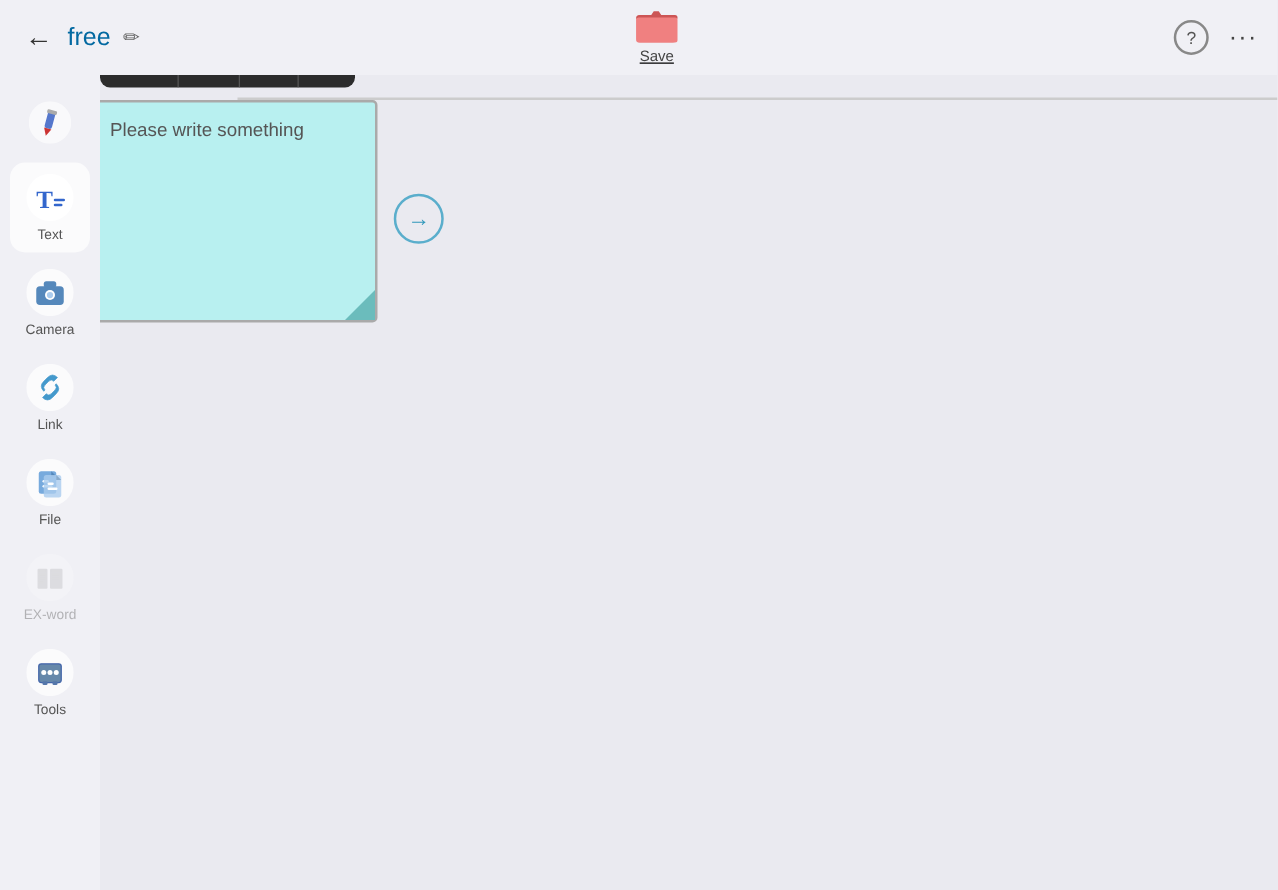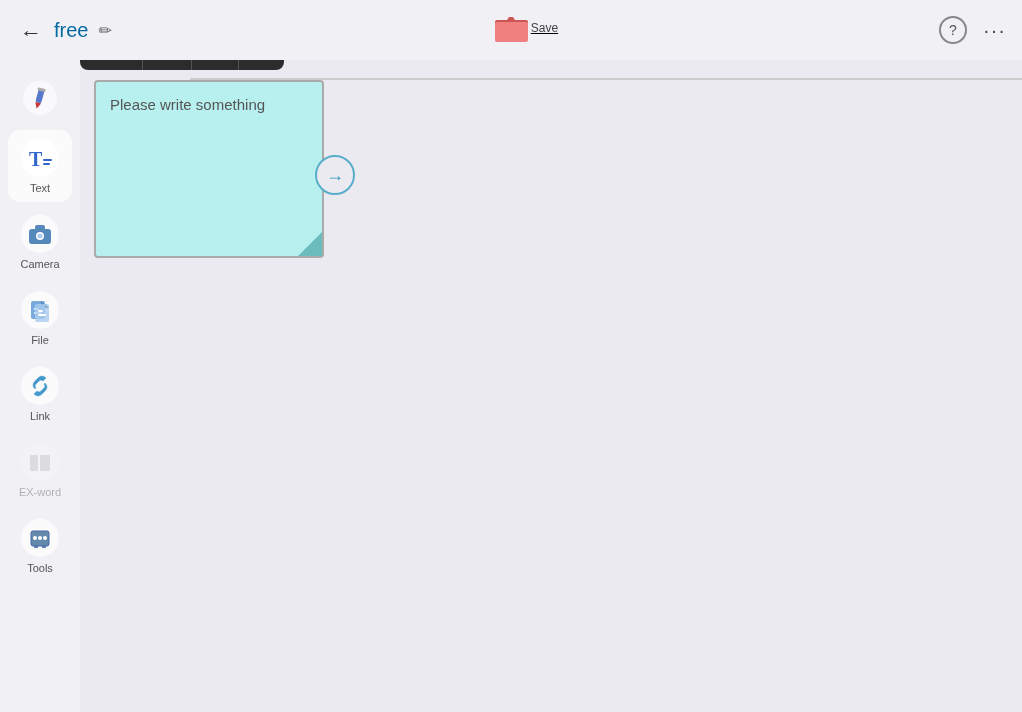--- a/index.html
+++ b/index.html
@@ -51,21 +51,21 @@
     }
     .header-center {
       flex: 1;
       display: flex;
       justify-content: center;
       align-items: flex-end;
       padding-bottom: 4px;
     }
     .save-area {
       display: flex;
-      flex-direction: row;
+      flex-direction: column;
       align-items: center;
       gap: 2px;
       cursor: pointer;
       text-decoration: underline;
     }
     .save-icon {
       width: 36px;
       height: 32px;
     }
     .save-label {
@@ -204,21 +204,21 @@
       height: 100%;
       cursor: pointer;
       display: flex;
       align-items: center;
     }
 
     
     .sticky-card {
       position: absolute;
       top: 80px;
-      left: 94px;
+      left: 72px;
       width: 230px;
       height: 178px;
       background: #b8f0f0;
       border: 2px solid #aaa;
       border-radius: 4px;
       padding: 14px;
       font-size: 15px;
       color: #333;
     }
     .sticky-card::after {
@@ -336,43 +336,43 @@
         <circle cx="19" cy="21" r="2.5" fill="#aaccee"></circle>
       </svg>
     </div>
     <span class="sidebar-label">Camera</span>
   </div>
 
   <div class="sidebar-item">
     <div class="sidebar-icon">
       <svg width="38" height="38" viewBox="0 0 38 38" fill="none">
         <circle cx="19" cy="19" r="19" fill="white" opacity="0.7"></circle>
+        <path d="M14 22 Q10 18 14 14 L17 11 Q21 7 25 11 L22 14 Q20 12 18 14 L15 17 Q13 19 15 21 Z" fill="#4499cc" stroke="#4499cc" stroke-width="0.5"></path>
+        <path d="M24 16 Q28 20 24 24 L21 27 Q17 31 13 27 L16 24 Q18 26 20 24 L23 21 Q25 19 23 17 Z" fill="#4499cc" stroke="#4499cc" stroke-width="0.5"></path>
+      </svg>
+    </div>
+    <span class="sidebar-label">Link</span>
+  </div>
+
+  <div class="sidebar-item">
+    <div class="sidebar-icon">
+      <svg width="38" height="38" viewBox="0 0 38 38" fill="none">
+        <circle cx="19" cy="19" r="19" fill="white" opacity="0.7"></circle>
         <rect x="10" y="10" width="14" height="18" rx="2" fill="#77aadd"></rect>
         <path d="M20 10 L24 14 L20 14 Z" fill="#5588bb"></path>
         <rect x="13" y="21" width="8" height="2" rx="1" fill="white"></rect>
         <rect x="13" y="17" width="5" height="2" rx="1" fill="white"></rect>
 
         <rect x="14" y="13" width="14" height="18" rx="2" fill="#aaccee" opacity="0.8"></rect>
         <path d="M24 13 L28 17 L24 17 Z" fill="#88aacc"></path>
         <rect x="17" y="23" width="8" height="2" rx="1" fill="white"></rect>
         <rect x="17" y="19" width="5" height="2" rx="1" fill="white"></rect>
       </svg>
     </div>
     <span class="sidebar-label">File</span>
-  </div>
-
-  <div class="sidebar-item">
-    <div class="sidebar-icon">
-      <svg width="38" height="38" viewBox="0 0 38 38" fill="none">
-        <circle cx="19" cy="19" r="19" fill="white" opacity="0.7"></circle>
-        <path d="M14 22 Q10 18 14 14 L17 11 Q21 7 25 11 L22 14 Q20 12 18 14 L15 17 Q13 19 15 21 Z" fill="#4499cc" stroke="#4499cc" stroke-width="0.5"></path>
-        <path d="M24 16 Q28 20 24 24 L21 27 Q17 31 13 27 L16 24 Q18 26 20 24 L23 21 Q25 19 23 17 Z" fill="#4499cc" stroke="#4499cc" stroke-width="0.5"></path>
-      </svg>
-    </div>
-    <span class="sidebar-label">Link</span>
   </div>
 
   <div class="sidebar-item disabled">
     <div class="sidebar-icon">
       <svg width="38" height="38" viewBox="0 0 38 38" fill="none">
         <circle cx="19" cy="19" r="19" fill="white" opacity="0.5"></circle>
         <rect x="9" y="12" width="8" height="16" rx="1" fill="#888" opacity="0.5"></rect>
         <rect x="10" y="13" width="6" height="1.5" rx="0.5" fill="#bbb" opacity="0.5"></rect>
         <rect x="10" y="16" width="6" height="1.5" rx="0.5" fill="#bbb" opacity="0.5"></rect>
         <rect x="10" y="19" width="6" height="1.5" rx="0.5" fill="#bbb" opacity="0.5"></rect>

